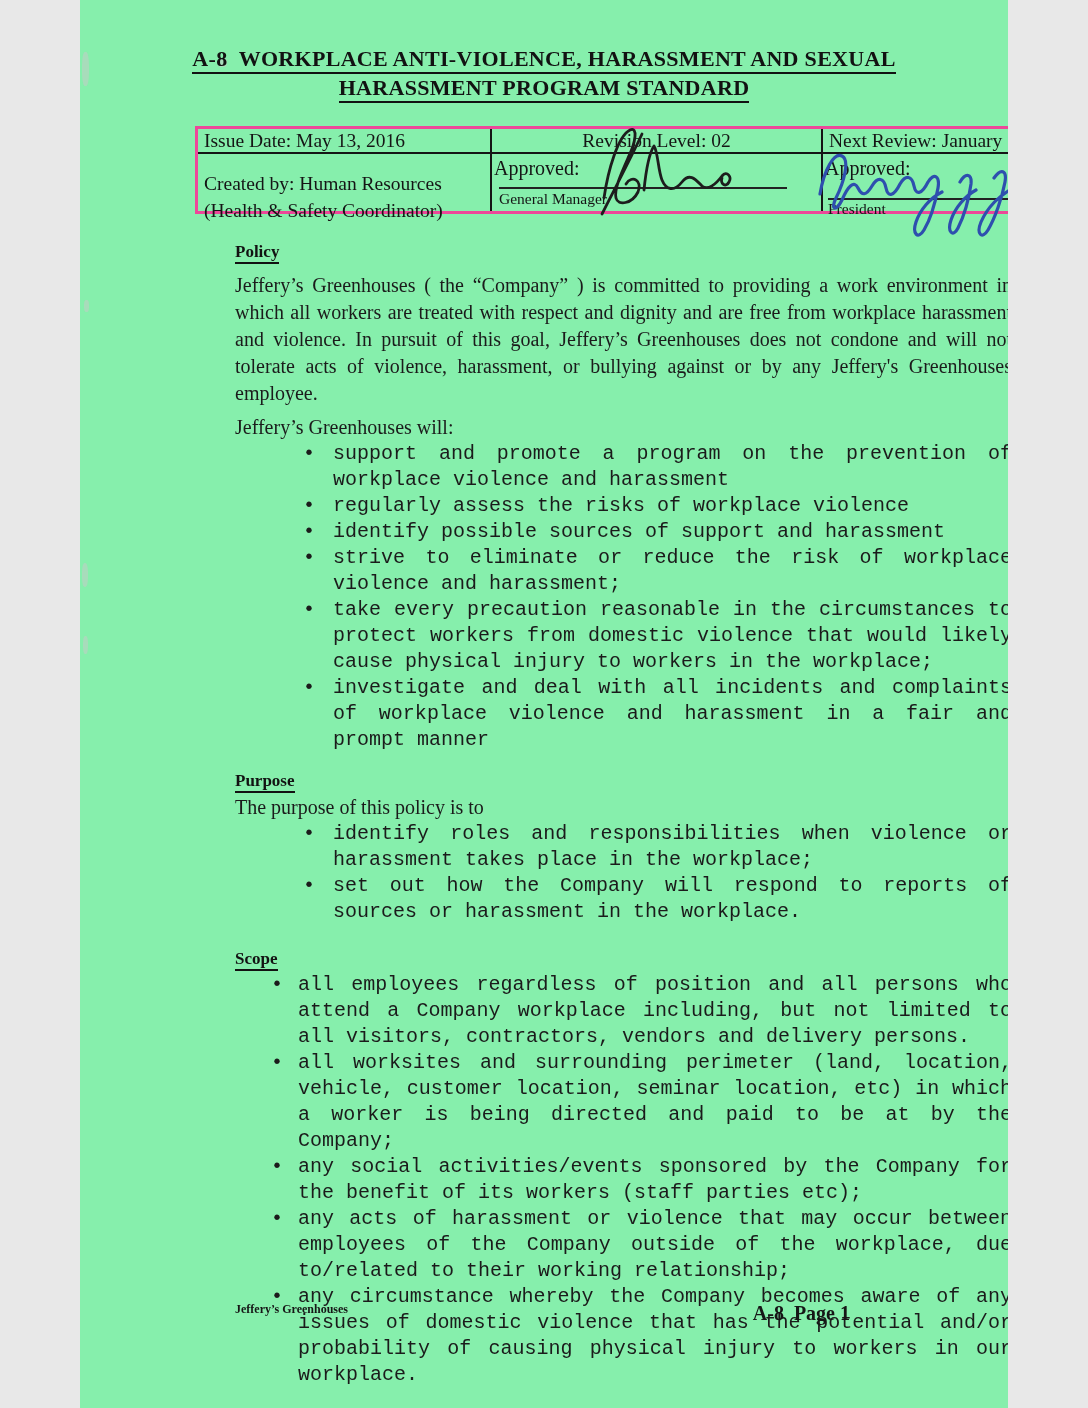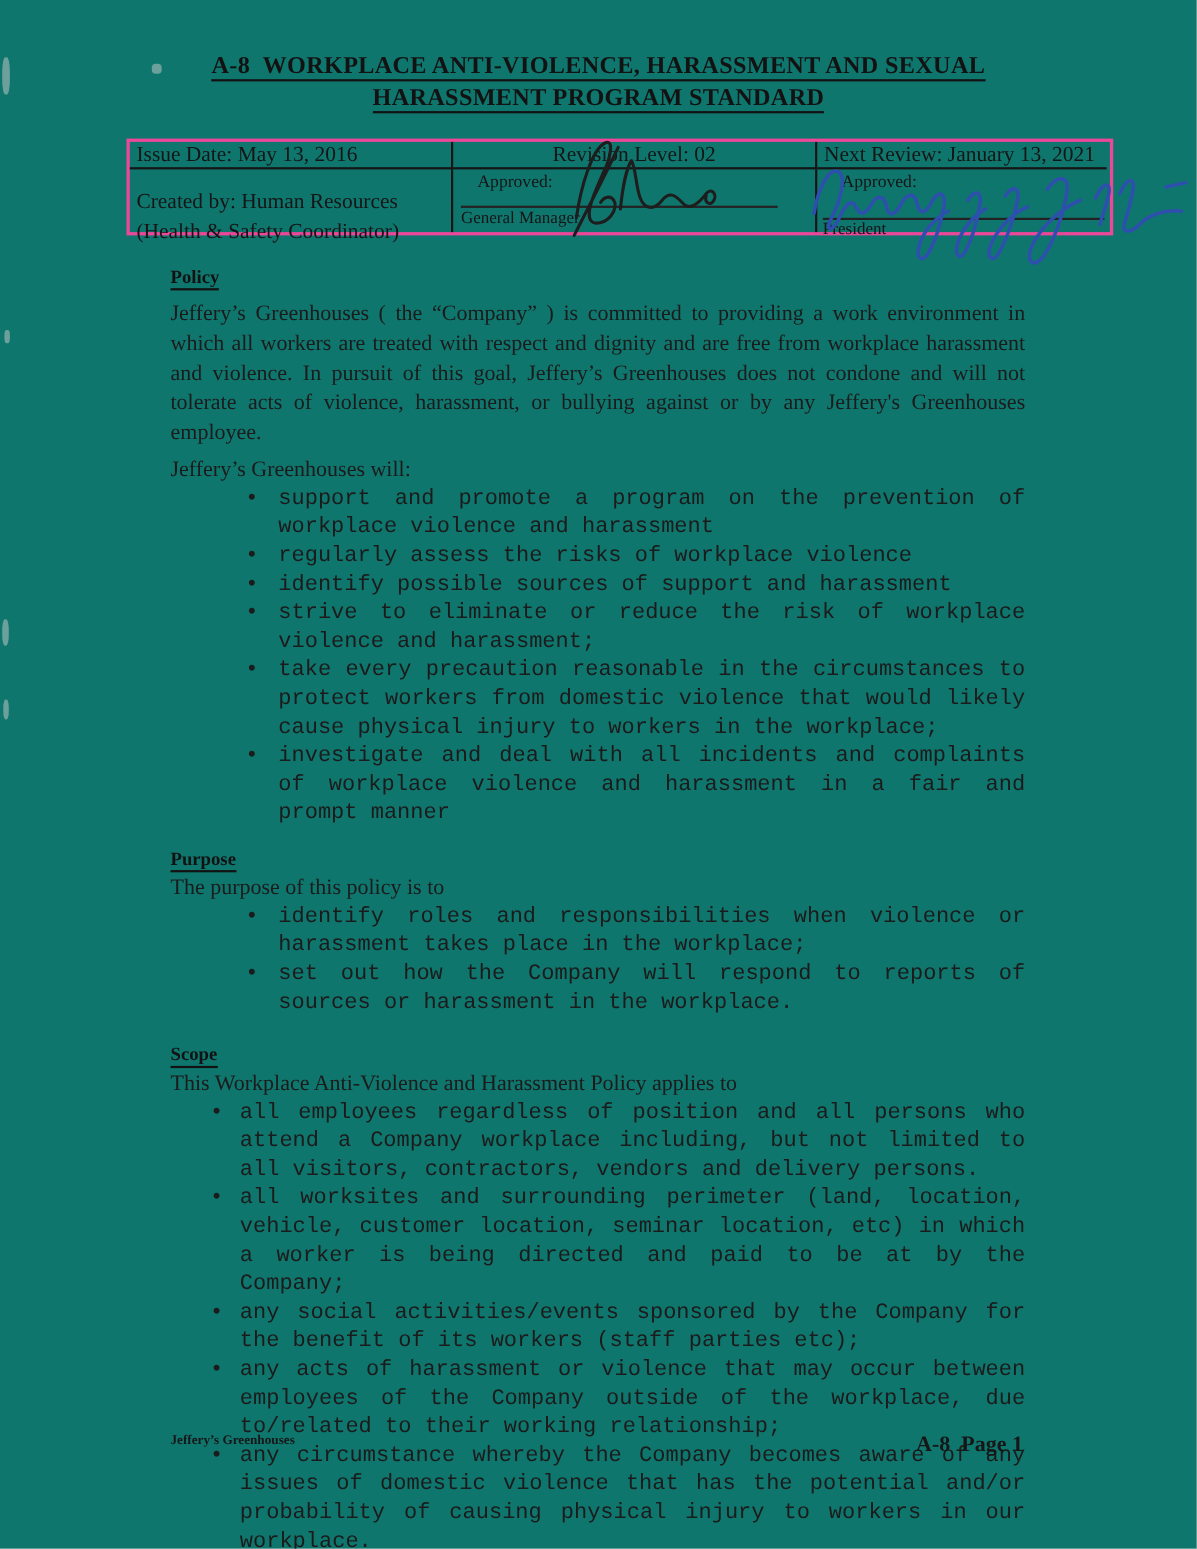--- a/index.html
+++ b/index.html
@@ -1,21 +1,21 @@
 <!DOCTYPE html>
 <html><head>
 <meta charset="utf-8">
 <style>
   * { margin: 0; padding: 0; box-sizing: border-box; }
   html, body { background: #e8e8e8; }
   .page {
     position: relative;
-    width: 1088px;
+    width: 928px;
     height: 1408px;
-    background: #0f766e;
+    background: #86efac;
     margin: 0 auto;
     overflow: hidden;
     font-family: "Liberation Serif", serif;
     color: #1b1b1b;
   }
 
   
   .artifact { position: absolute; background: #c9c9c9; opacity: .5; border-radius: 40%; }
 
   
@@ -43,21 +43,21 @@
     grid-template-rows: 25px 57px;
     font-weight: normal;
     color: #151515;
   }
   .cell { position: relative; border-right: 2.5px solid #151515; border-bottom: 2.5px solid #151515; overflow: visible; }
   .cell.last-col { border-right: none; }
   .cell.last-row { border-bottom: none; }
   .cell.r1 { font-size: 19.5px; line-height: 24px; padding: 0 6px; white-space: nowrap; }
   .cell.r1.center { text-align: center; }
   .created-by { font-size: 19.5px; line-height: 27px; padding: 16px 4px 0 6px; }
-  .approved-label { position: absolute; top: 3px; left: 22px; font-size: 16px; text-align: right; }
+  .approved-label { position: absolute; top: 3px; left: 2px; font-size: 20px; text-align: right; }
   .sig-line { position: absolute; border-top: 2.5px solid #222; }
   .sig-line.gm { left: 7px; width: 288px; top: 33px; }
   .sig-line.pres { left: 5px; width: 256px; top: 44px; }
   .sig-role { position: absolute; font-size: 15.5px; }
   .sig-role.gm { left: 7px; top: 36px; }
   .sig-role.pres { left: 5px; top: 46px; }
 
   .sig-svg { position: absolute; overflow: visible; z-index: 5; pointer-events: none; }
   .sig-svg path { fill: none; stroke-linecap: round; stroke-linejoin: round; }
   #gm-sig { left: 500px; top: 124px; }
@@ -163,21 +163,20 @@
 
     <div class="sec-heading mt14"><span>Purpose</span></div>
     <p class="lead tight">The purpose of this policy is to</p>
     <ul class="bullets deep">
 
     <li>identify roles and responsibilities when violence or harassment takes place in the workplace;</li>
         <li>set out how the Company will respond to reports of sources or harassment in the workplace.</li>
       </ul>
 
     <div class="sec-heading mt20"><span>Scope</span></div>
-    <p class="lead tight">This Workplace Anti-Violence and Harassment Policy applies to</p>
     <ul class="bullets shallow">
 
     <li>all employees regardless of position and all persons who attend a Company workplace including, but not limited to all visitors, contractors, vendors and delivery persons.</li>
         <li>all worksites and surrounding perimeter (land, location, vehicle, customer location, seminar location, etc) in which a worker is being directed and paid to be at by the Company;</li>
         <li>any social activities/events sponsored by the Company for the benefit of its workers (staff parties etc);</li>
         <li>any acts of harassment or violence that may occur between employees of the Company outside of the workplace, due to/related to their working relationship;</li>
         <li>any circumstance whereby the Company becomes aware of any issues of domestic violence that has the potential and/or probability of causing physical injury to workers in our workplace.</li>
       </ul>
 
   </div>

